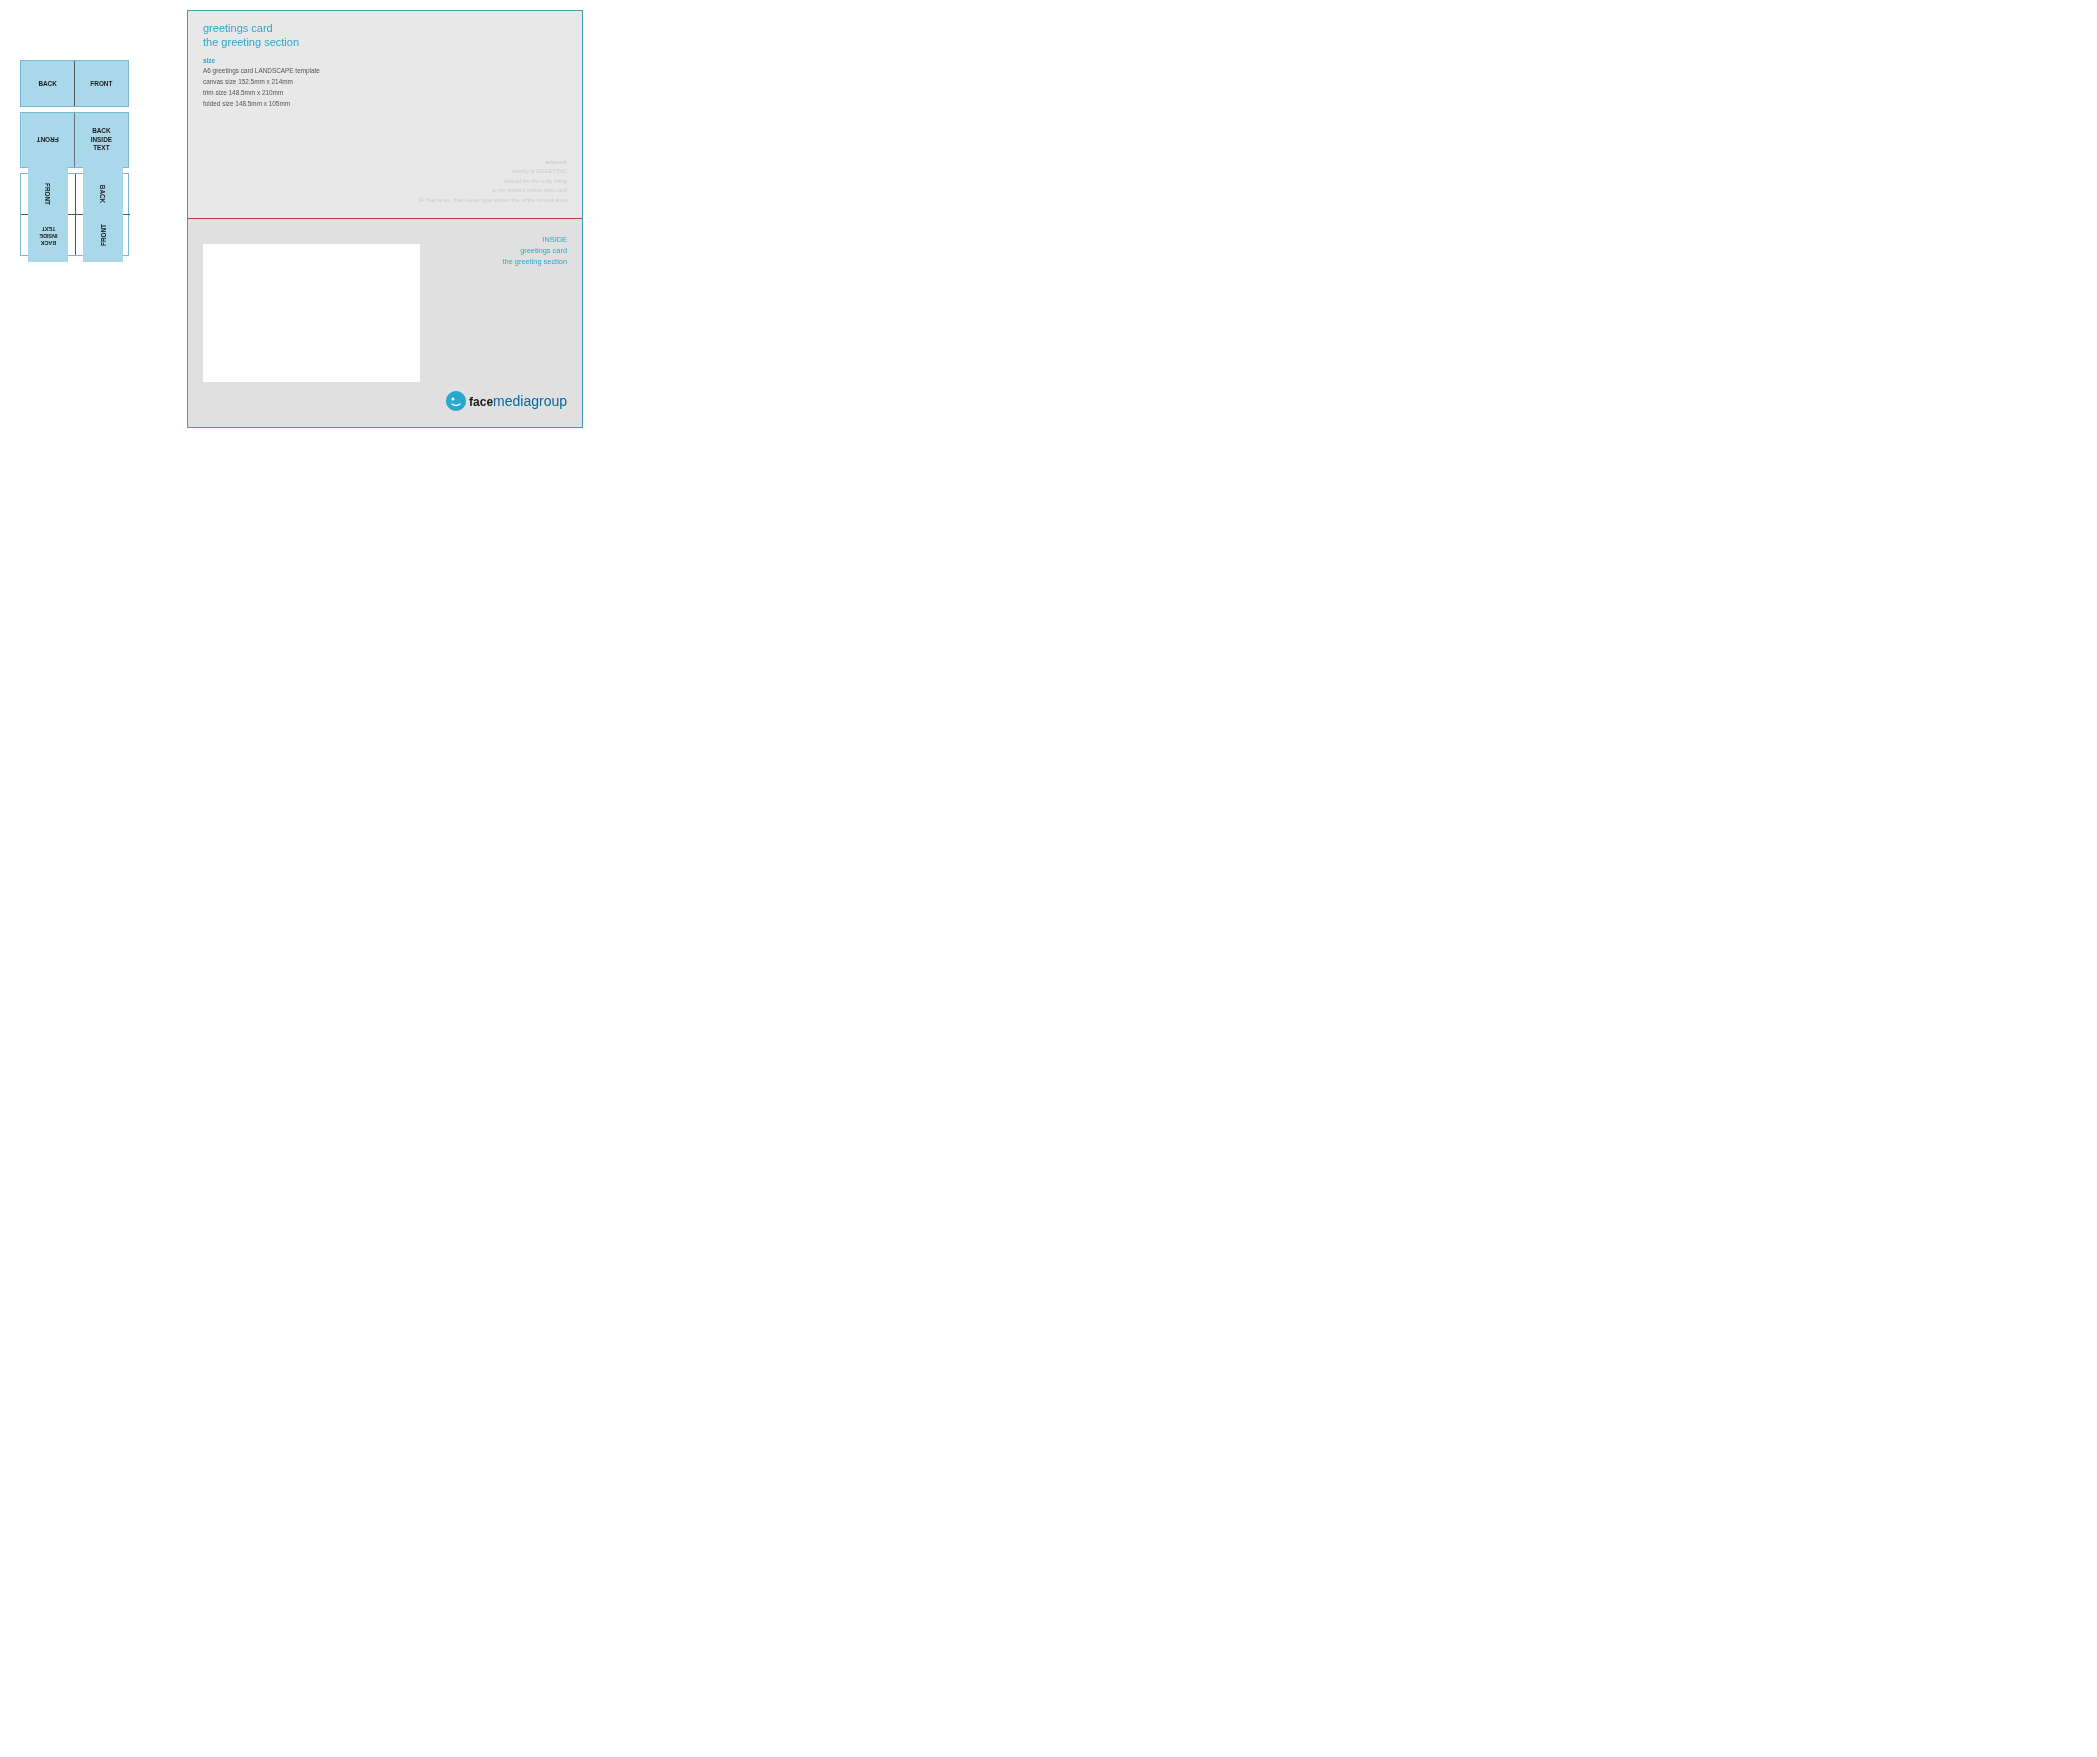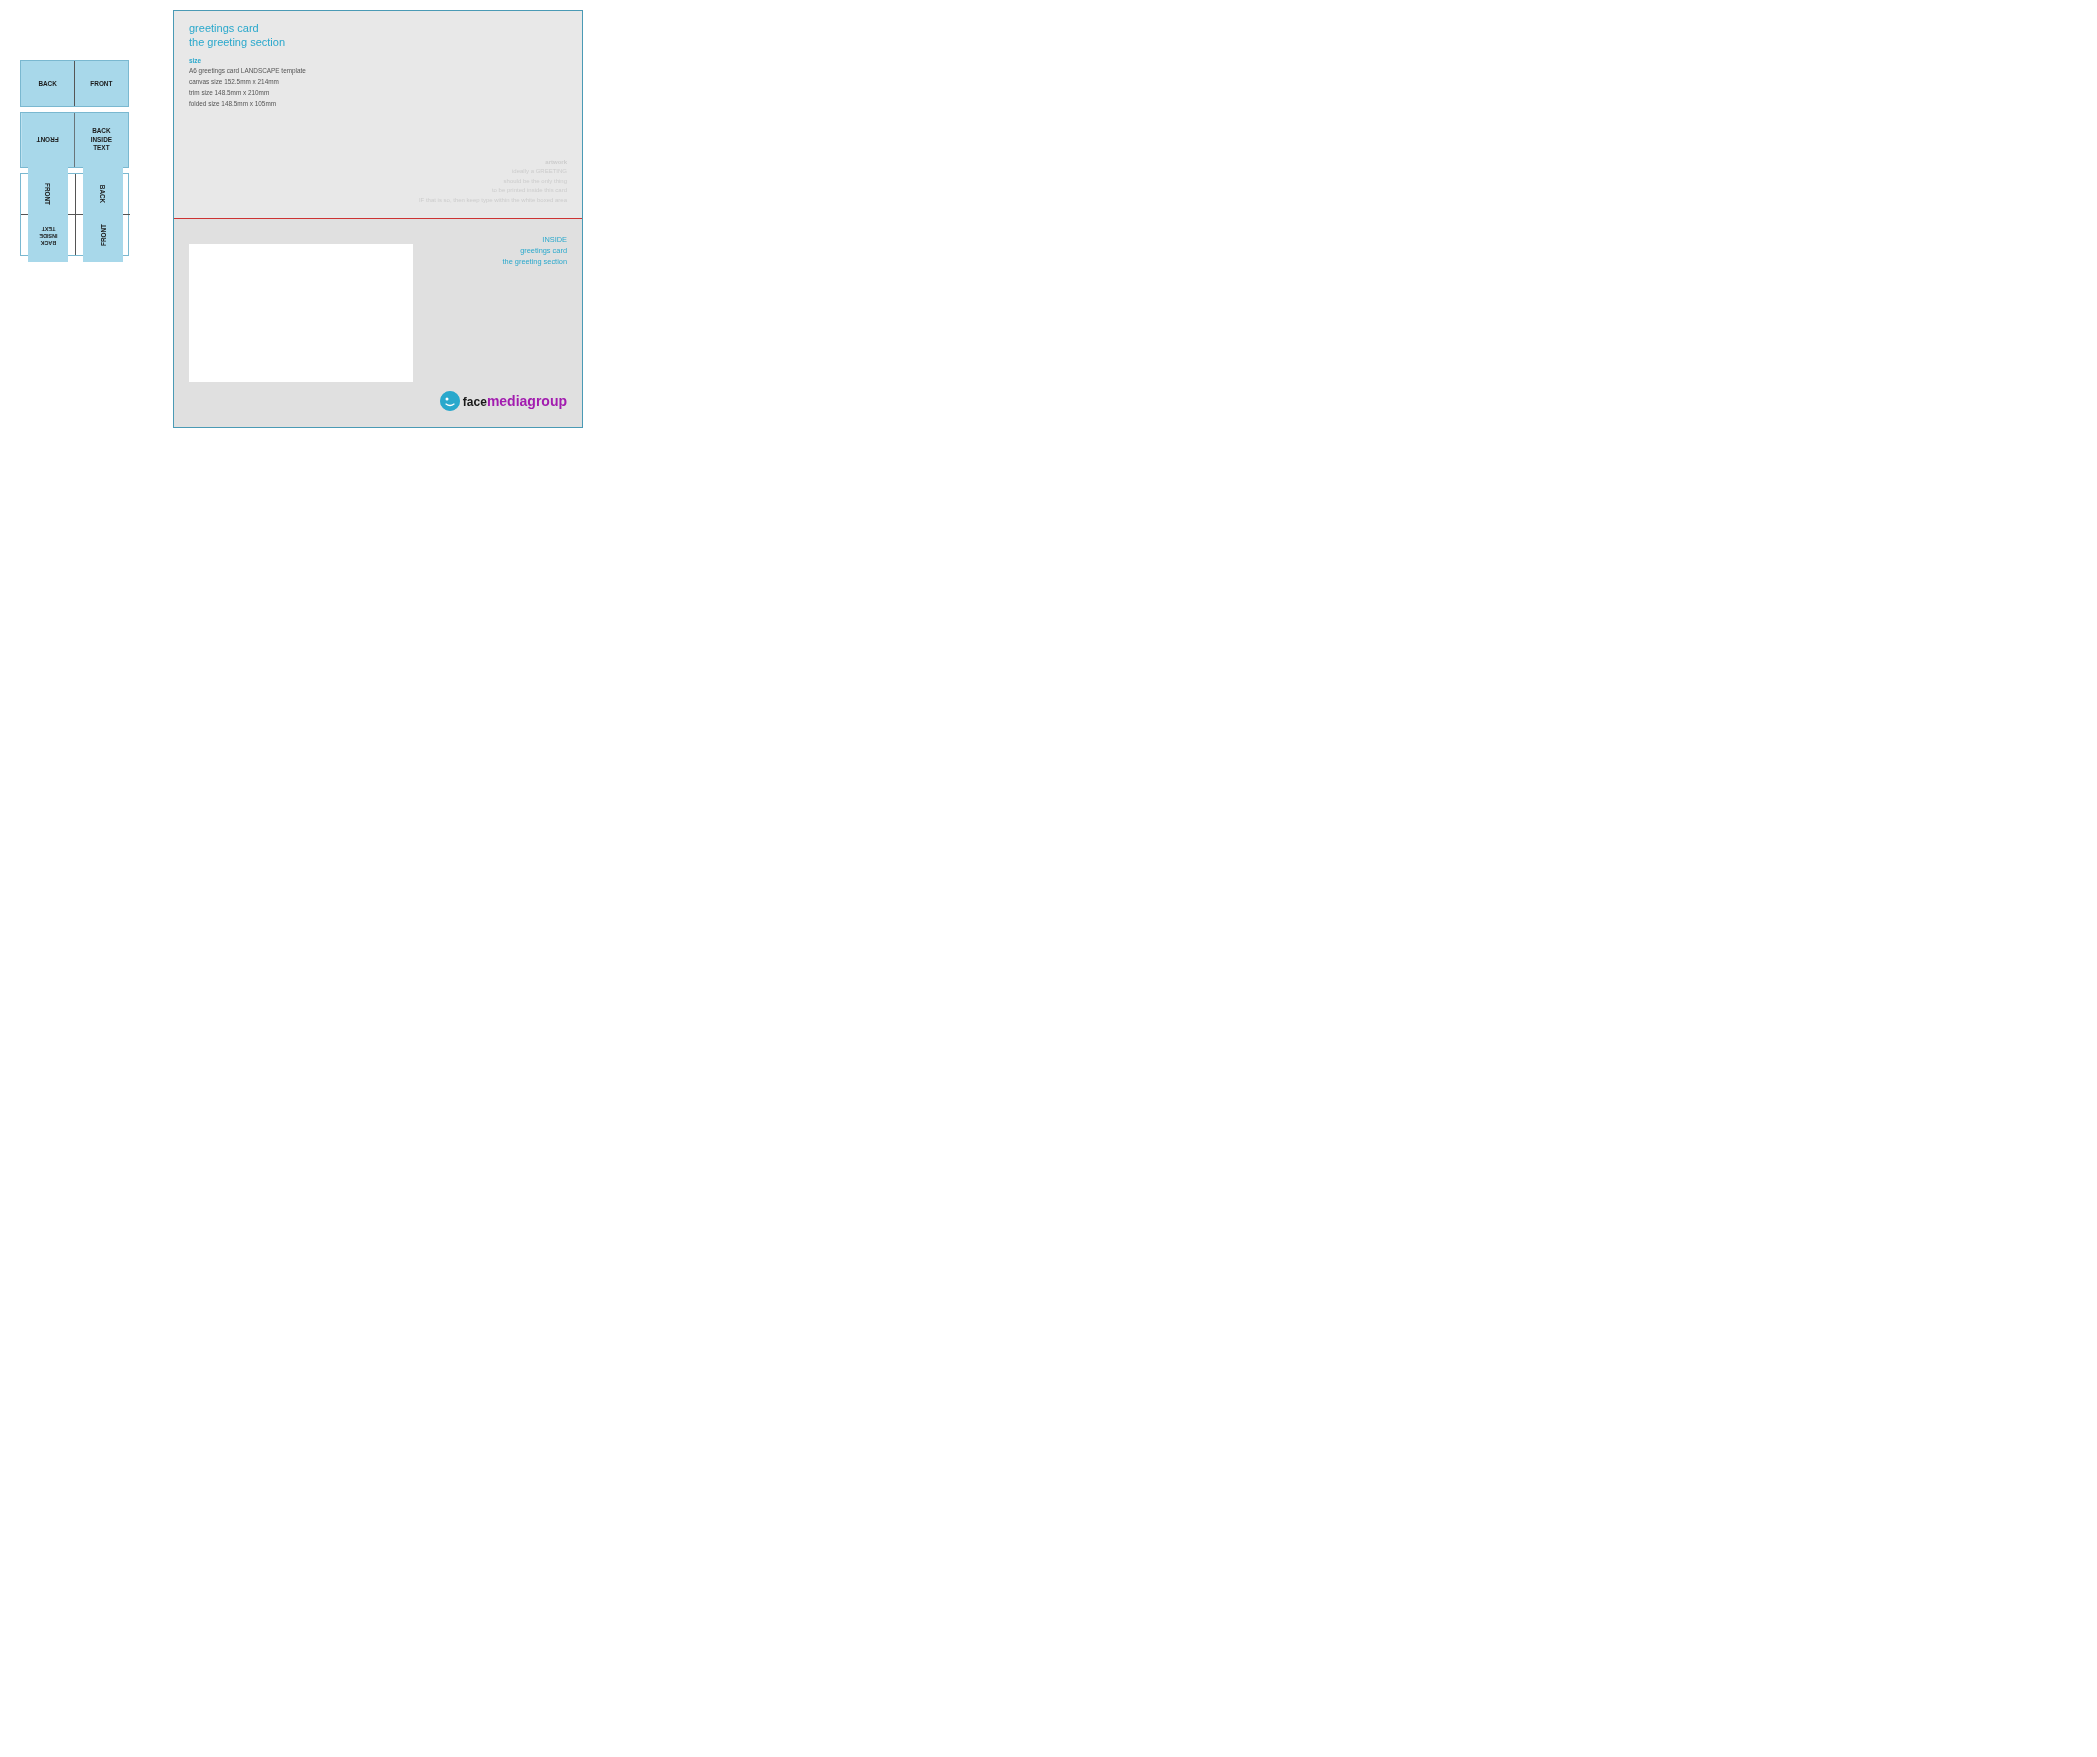--- a/index.html
+++ b/index.html
@@ -118,20 +118,21 @@
       display: flex;
       flex-direction: column;
       gap: 0;
     }
 
     .main-card {
       border: 1px solid #4a9ab5;
       display: flex;
       flex-direction: column;
       background: #e8e8e8;
+      margin-left: 14px;
     }
 
     
     .top-section {
       background: #e8e8e8;
       padding: 10px 15px 0 15px;
       position: relative;
       min-height: 208px;
       border-bottom: 1px solid #cc3333;
     }
@@ -348,20 +349,20 @@
 
       <div class="face-logo">
 
         <svg class="face-logo-icon" viewBox="0 0 44 44" xmlns="http://www.w3.org/2000/svg">
           <circle cx="22" cy="22" r="20" fill="#29a8cc"></circle>
           <circle cx="16" cy="18" r="3" fill="white"></circle>
           <path d="M14 28 Q22 34 30 28" stroke="white" stroke-width="2.5" fill="none" stroke-linecap="round"></path>
           <circle cx="22" cy="22" r="19" fill="none" stroke="#29a8cc" stroke-width="1"></circle>
         </svg>
         <div class="face-logo-text">
-          <span class="face-part" style="font-weight:bold;font-size:12px;color:#1a1a1a;">face</span><span class="media-part" style="font-weight:bold;font-size:14px;color:#a21caf;">mediagroup</span>
+          <span class="face-part" style="font-weight:bold;font-size:12px;color:#1a1a1a;">face</span><span class="media-part" style="font-weight:normal;font-size:14px;color:#0369a1;">mediagroup</span>
         </div>
       </div>
     </div>
 
   </div>
 </div>
 
 
 </body></html>

